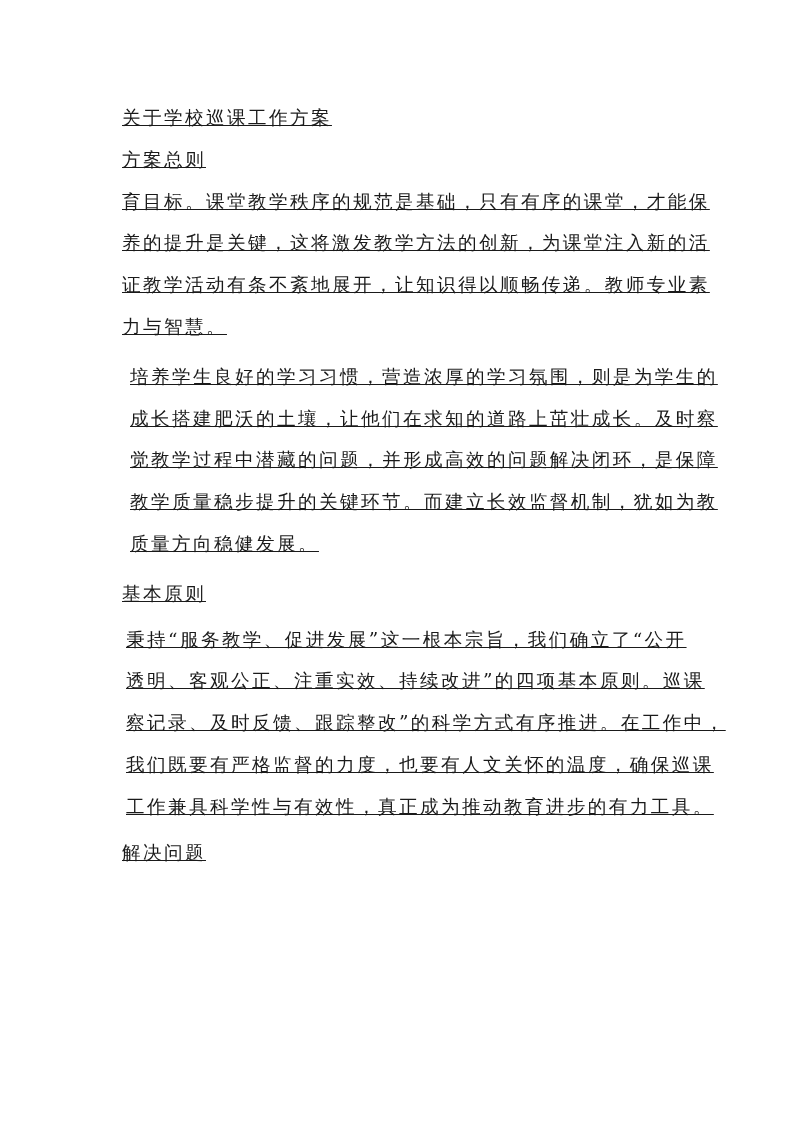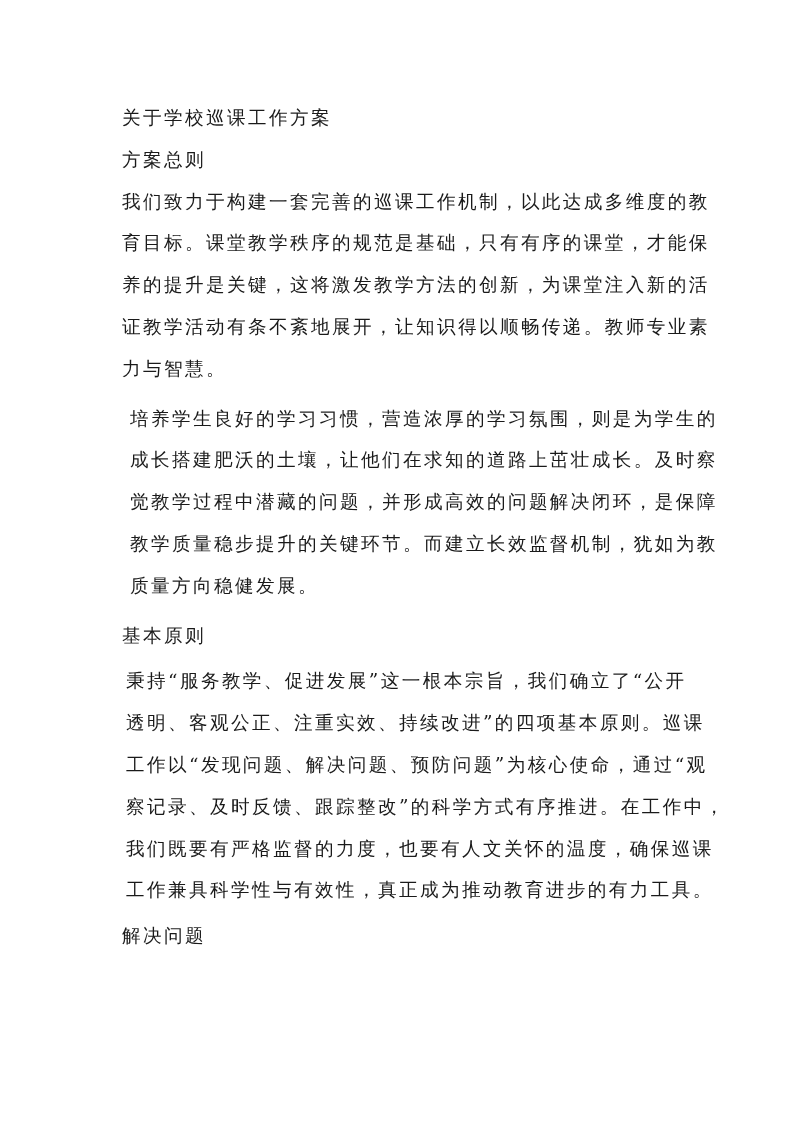--- a/index.html
+++ b/index.html
@@ -22,60 +22,59 @@
       font-family: "DejaVu Serif", "Liberation Serif", serif;
       font-size: 18.6px;
       line-height: 41.8px;
       letter-spacing: 2.4px;
     }
     .line {
       display: block;
       white-space: nowrap;
       text-align: justify;
       text-align-last: justify;
+      text-decoration: underline;
     }
     .line.last, .line.heading {
       text-align-last: left;
     }
     .heading {
       font-weight: normal;
       margin: 0;
       font-size: 18.6px;
     }
   </style>
 </head>
 <body>
 
 <div class="page">
   <h1 class="line heading">关于学校巡课工作方案</h1>
   <h2 class="line heading">方案总则</h2>
 
   <section>
     <p class="heading" style="margin:0">
-      <span class="line">我们致力于构建一套完善的巡课工作机制，以此达成多维度的教</span>
       <span class="line">育目标。课堂教学秩序的规范是基础，只有有序的课堂，才能保</span>
       <span class="line">养的提升是关键，这将激发教学方法的创新，为课堂注入新的活</span>
       <span class="line">证教学活动有条不紊地展开，让知识得以顺畅传递。教师专业素</span>
       <span class="line last">力与智慧。</span>
     </p>
     <p class="heading" style="margin:8px">
       <span class="line">培养学生良好的学习习惯，营造浓厚的学习氛围，则是为学生的</span>
       <span class="line">成长搭建肥沃的土壤，让他们在求知的道路上茁壮成长。及时察</span>
       <span class="line">觉教学过程中潜藏的问题，并形成高效的问题解决闭环，是保障</span>
       <span class="line">教学质量稳步提升的关键环节。而建立长效监督机制，犹如为教</span>
       <span class="line last">质量方向稳健发展。</span>
     </p>
   </section>
 
   <section>
     <h3 class="line heading">基本原则</h3>
     <p class="heading" style="margin:4px">
       <span class="line">秉持“服务教学、促进发展”这一根本宗旨，我们确立了“公开</span>
       <span class="line">透明、客观公正、注重实效、持续改进”的四项基本原则。巡课</span>
-      <span class="line">工作以“发现问题、解决问题、预防问题”为核心使命，通过“观</span>
       <span class="line">察记录、及时反馈、跟踪整改”的科学方式有序推进。在工作中，</span>
       <span class="line">我们既要有严格监督的力度，也要有人文关怀的温度，确保巡课</span>
       <span class="line">工作兼具科学性与有效性，真正成为推动教育进步的有力工具。</span>
     </p>
   </section>
 
   <section>
     <h3 class="line heading">解决问题</h3>
   </section>
 </div>

